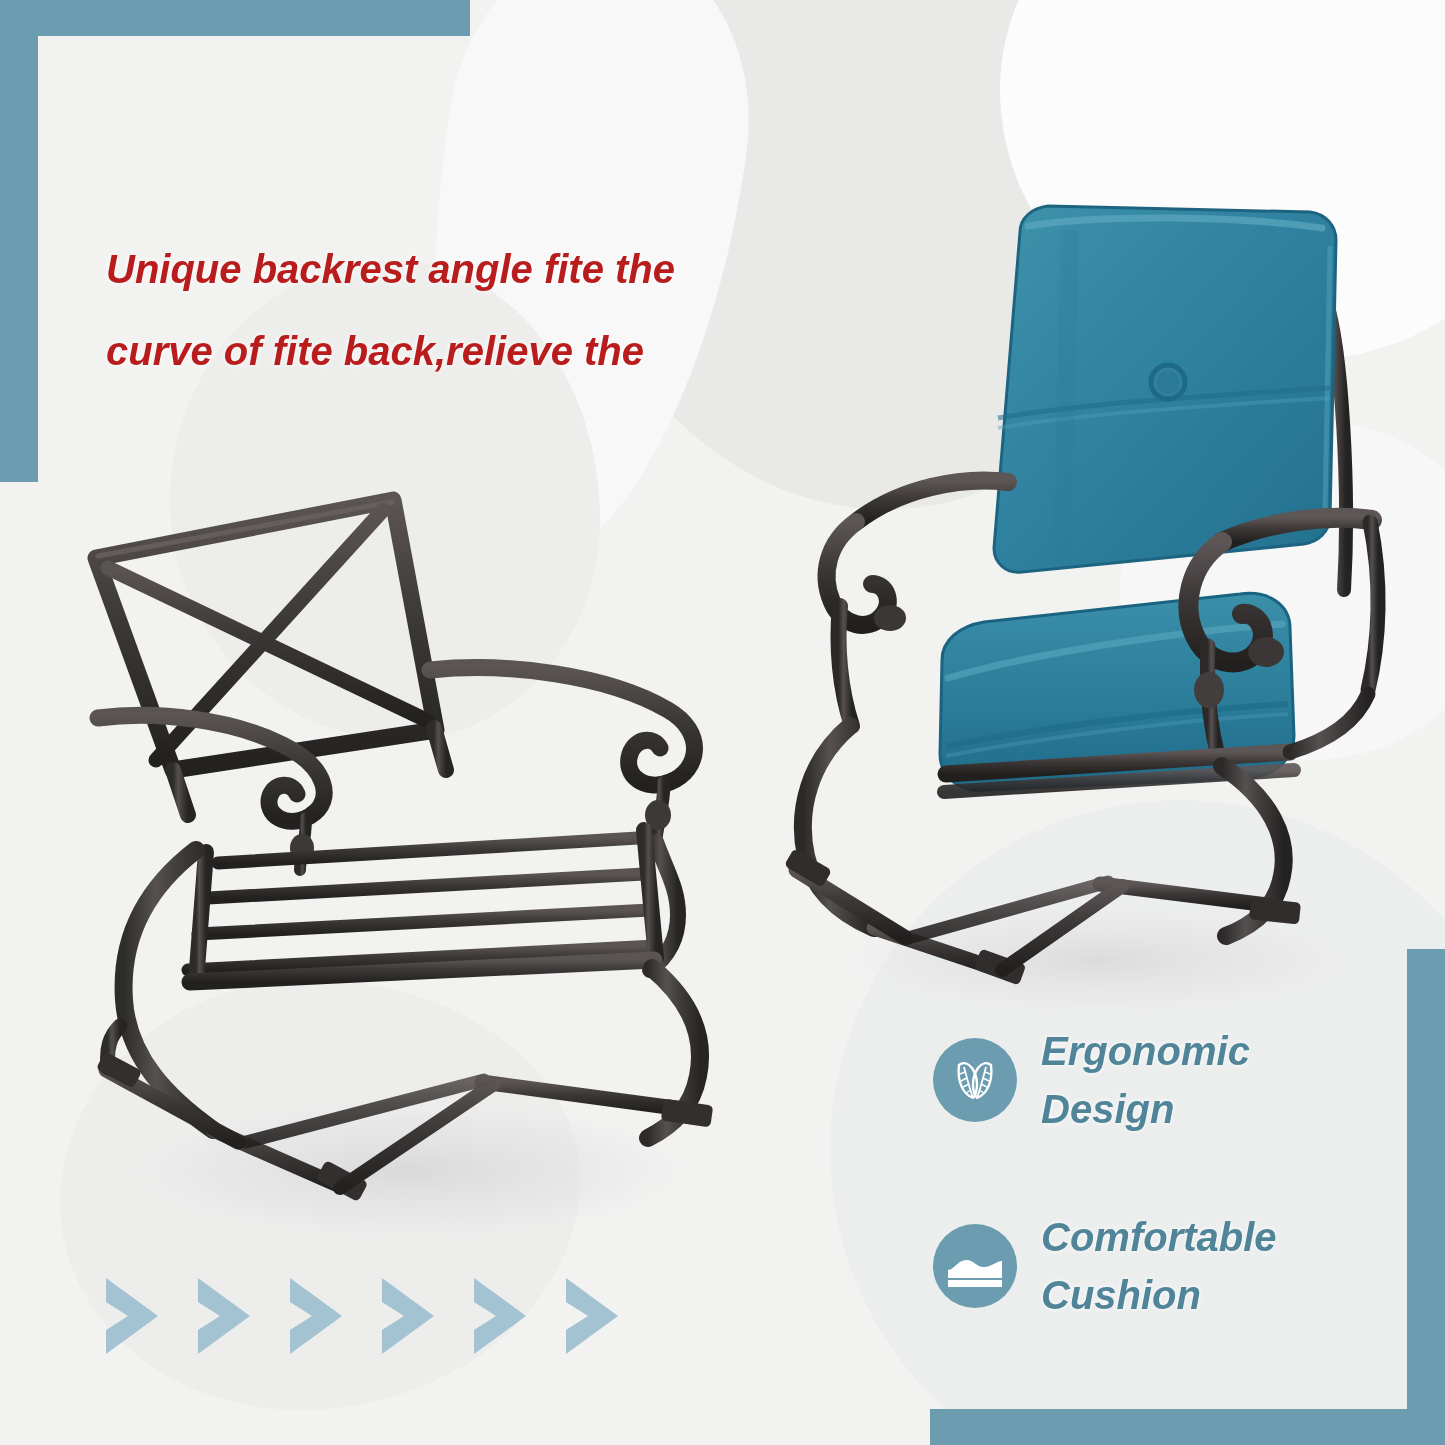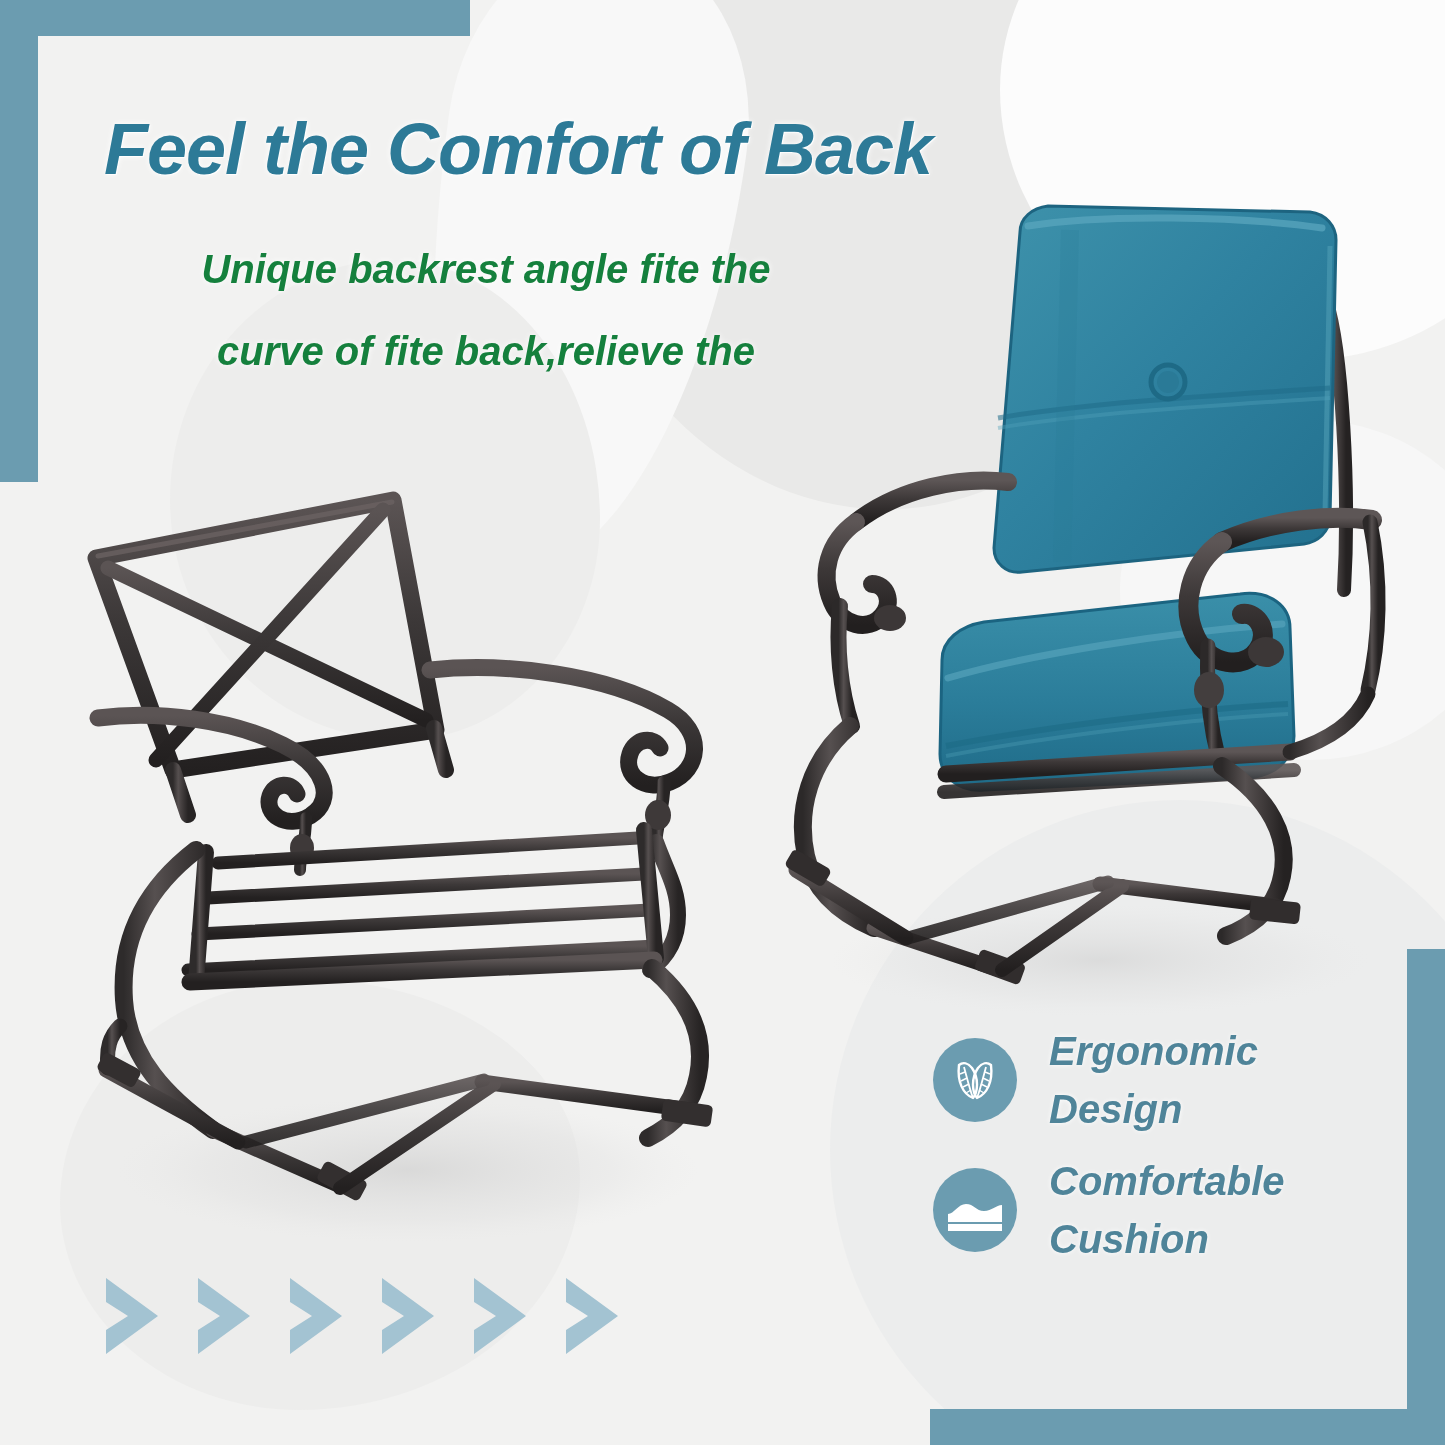--- a/index.html
+++ b/index.html
@@ -88,43 +88,42 @@
 
   .subcopy {
     position:absolute;
     left:106px; top:228px;
     width:760px;
   }
   .subcopy-line {
     font-size:40px;
     font-weight:bold;
     font-style:italic;
-    color:#15803d;
+    color:#b91c1c;
     line-height:82px;
     white-space:nowrap;
     text-shadow: 0 0 6px #ffffff;
-    text-align: center;
   }
 
   
   .photo { position:absolute; }
   .photo svg { display:block; }
 
   #frame-chair { left:78px;  top:470px;  width:650px; height:790px; }
   #cushion-chair { left:770px; top:170px; width:660px; height:850px; }
 
   
   .feature {
     position:absolute;
     display:flex;
     align-items:center;
-    gap:32px;
+    gap:24px;
   }
   #feature-0 { left:933px; top:1022px; }
-  #feature-1 { left:933px; top:1152px; }
+  #feature-1 { left:933px; top:1208px; }
 
   .feature-icon {
     width:84px; height:84px;
     border-radius:50%;
     background:#6b9cb0;
     display:flex;
     align-items:center;
     justify-content:center;
     flex:none;
   }
@@ -158,21 +157,20 @@
   <div class="blob blob-c"></div>
   <div class="blob blob-f"></div>
   <div class="blob blob-d"></div>
   <div class="blob blob-e"></div>
 
   <div class="bracket bracket-tl-h"></div>
   <div class="bracket bracket-tl-v"></div>
   <div class="bracket bracket-br-h"></div>
   <div class="bracket bracket-br-v"></div>
 
-  <div class="headline">Feel the Comfort of Back</div>
 
   <div class="subcopy">
     <div class="subcopy-line">Unique backrest angle fite the</div>
     <div class="subcopy-line">curve of fite back,relieve the</div>
   </div>
 
   <div class="photo" id="frame-chair">
     <svg viewBox="0 0 650 790" width="650" height="790">
       <defs>
         <linearGradient id="metalV" x1="0" y1="0" x2="1" y2="0">

